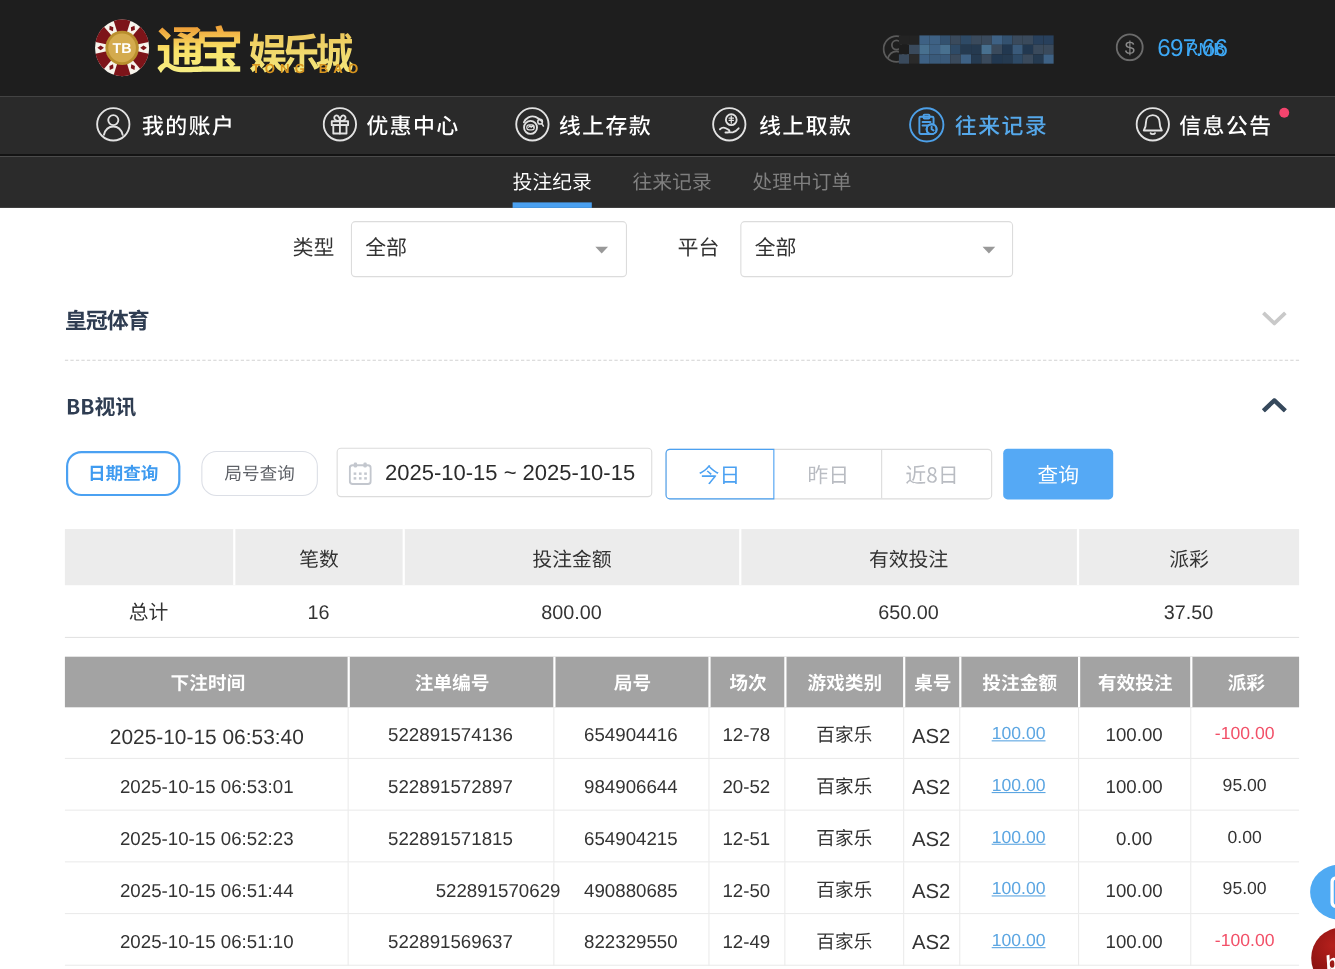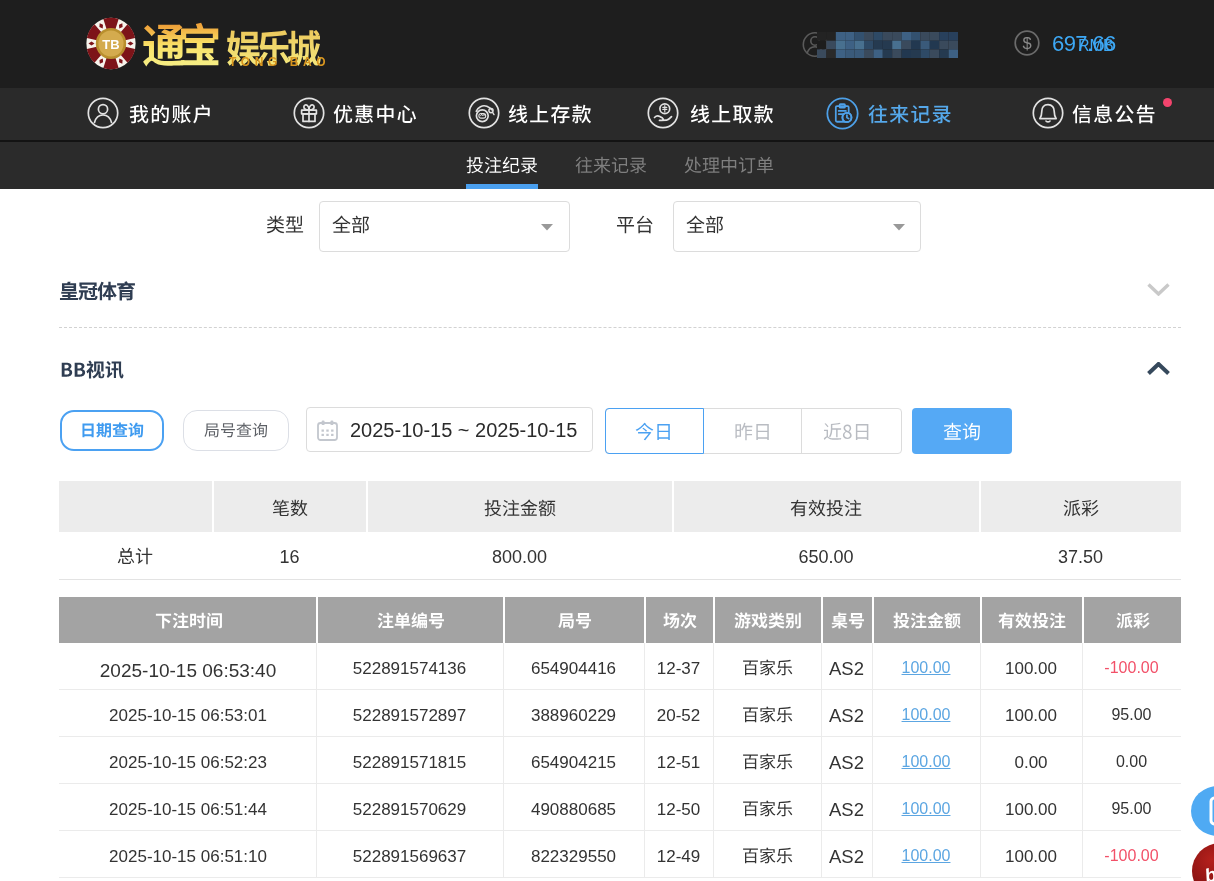--- a/index.html
+++ b/index.html
@@ -472,21 +472,21 @@
 <div class="abs" style="left:503px;top:643px;width:1px;height:47px;background:#ebebeb"></div>
 <div class="abs" style="left:644px;top:643px;width:1px;height:47px;background:#ebebeb"></div>
 <div class="abs" style="left:713px;top:643px;width:1px;height:47px;background:#ebebeb"></div>
 <div class="abs" style="left:821px;top:643px;width:1px;height:47px;background:#ebebeb"></div>
 <div class="abs" style="left:872px;top:643px;width:1px;height:47px;background:#ebebeb"></div>
 <div class="abs" style="left:980px;top:643px;width:1px;height:47px;background:#ebebeb"></div>
 <div class="abs" style="left:1082px;top:643px;width:1px;height:47px;background:#ebebeb"></div>
 <div class="abs" style="left:88.0px;top:660px;width:200px;text-align:center;font-size:19px;color:#333">2025-10-15 06:53:40</div>
 <div class="abs" style="left:309.5px;top:658.5px;width:200px;text-align:center;font-size:17px;color:#333">522891574136</div>
 <div class="abs" style="left:473.5px;top:658.5px;width:200px;text-align:center;font-size:17px;color:#333">654904416</div>
-<div class="abs" style="left:578.5px;top:658.5px;width:200px;text-align:center;font-size:17px;color:#333">12-37</div>
+<div class="abs" style="left:578.5px;top:658.5px;width:200px;text-align:center;font-size:17px;color:#333">12-78</div>
 <div style="position:absolute;left:741.5px;top:659.3px;line-height:0"><svg width="51.0" height="17" viewBox="0 0 3000 1000" fill="#333333">
       <g transform="translate(0 880) scale(1 -1)">
         <path transform="translate(0 0)" d="M177 563V-81H253V-16H759V-81H837V563H497C510 608 524 662 536 713H937V786H64V713H449C442 663 431 607 420 563ZM253 241H759V54H253ZM253 310V493H759V310Z"></path>
         <path transform="translate(1000 0)" d="M423 824C436 802 450 775 461 750H84V544H157V682H846V544H923V750H551C539 780 519 817 501 847ZM790 481C734 429 647 363 571 313C548 368 514 421 467 467C492 484 516 501 537 520H789V586H209V520H438C342 456 205 405 80 374C93 360 114 329 121 315C217 343 321 383 411 433C430 415 446 395 460 374C373 310 204 238 78 207C91 191 108 165 116 148C236 185 391 256 489 324C501 300 510 277 516 254C416 163 221 69 61 32C76 15 92 -13 100 -32C244 12 416 95 530 182C539 101 521 33 491 10C473 -7 454 -10 427 -10C406 -10 372 -9 336 -5C348 -26 355 -56 356 -76C388 -77 420 -78 441 -78C487 -78 513 -70 545 -43C601 -1 625 124 591 253L639 282C693 136 788 20 916 -38C927 -18 949 9 966 23C840 73 744 186 697 319C752 355 806 395 852 432Z"></path>
         <path transform="translate(2000 0)" d="M236 278C187 189 109 94 38 32C56 20 86 -4 100 -17C169 52 253 158 309 254ZM692 247C765 167 851 55 891 -14L960 22C919 90 829 198 757 277ZM129 351C139 360 180 364 247 364H482V18C482 2 475 -3 458 -4C441 -4 382 -5 318 -3C329 -24 341 -57 345 -78C431 -78 482 -77 515 -64C547 -52 558 -30 558 18V364H924L925 440H558V641H482V440H201C219 515 237 609 245 698C462 703 716 723 875 763L832 829C679 789 398 770 171 764C169 648 143 519 135 486C126 450 117 427 104 422C112 403 125 367 129 351Z"></path>
       </g>
     </svg></div>
 <div class="abs" style="left:746.5px;top:657.5px;width:200px;text-align:center;font-size:18.5px;color:#333">AS2</div>
 <div class="abs" style="left:826px;top:658.5px;width:200px;text-align:center;font-size:16px;color:#5ca6e2"><span style="text-decoration:underline">100.00</span></div>
 <div class="abs" style="left:931.0px;top:658.5px;width:200px;text-align:center;font-size:17px;color:#333">100.00</div>
@@ -495,21 +495,21 @@
 <div class="abs" style="left:316px;top:690px;width:1px;height:47px;background:#ebebeb"></div>
 <div class="abs" style="left:503px;top:690px;width:1px;height:47px;background:#ebebeb"></div>
 <div class="abs" style="left:644px;top:690px;width:1px;height:47px;background:#ebebeb"></div>
 <div class="abs" style="left:713px;top:690px;width:1px;height:47px;background:#ebebeb"></div>
 <div class="abs" style="left:821px;top:690px;width:1px;height:47px;background:#ebebeb"></div>
 <div class="abs" style="left:872px;top:690px;width:1px;height:47px;background:#ebebeb"></div>
 <div class="abs" style="left:980px;top:690px;width:1px;height:47px;background:#ebebeb"></div>
 <div class="abs" style="left:1082px;top:690px;width:1px;height:47px;background:#ebebeb"></div>
 <div class="abs" style="left:88.0px;top:705.5px;width:200px;text-align:center;font-size:17px;color:#333">2025-10-15 06:53:01</div>
 <div class="abs" style="left:309.5px;top:705.5px;width:200px;text-align:center;font-size:17px;color:#333">522891572897</div>
-<div class="abs" style="left:473.5px;top:705.5px;width:200px;text-align:center;font-size:17px;color:#333">388960229</div>
+<div class="abs" style="left:473.5px;top:705.5px;width:200px;text-align:center;font-size:17px;color:#333">984906644</div>
 <div class="abs" style="left:578.5px;top:705.5px;width:200px;text-align:center;font-size:17px;color:#333">20-52</div>
 <div style="position:absolute;left:741.5px;top:706.3px;line-height:0"><svg width="51.0" height="17" viewBox="0 0 3000 1000" fill="#333333">
       <g transform="translate(0 880) scale(1 -1)">
         <path transform="translate(0 0)" d="M177 563V-81H253V-16H759V-81H837V563H497C510 608 524 662 536 713H937V786H64V713H449C442 663 431 607 420 563ZM253 241H759V54H253ZM253 310V493H759V310Z"></path>
         <path transform="translate(1000 0)" d="M423 824C436 802 450 775 461 750H84V544H157V682H846V544H923V750H551C539 780 519 817 501 847ZM790 481C734 429 647 363 571 313C548 368 514 421 467 467C492 484 516 501 537 520H789V586H209V520H438C342 456 205 405 80 374C93 360 114 329 121 315C217 343 321 383 411 433C430 415 446 395 460 374C373 310 204 238 78 207C91 191 108 165 116 148C236 185 391 256 489 324C501 300 510 277 516 254C416 163 221 69 61 32C76 15 92 -13 100 -32C244 12 416 95 530 182C539 101 521 33 491 10C473 -7 454 -10 427 -10C406 -10 372 -9 336 -5C348 -26 355 -56 356 -76C388 -77 420 -78 441 -78C487 -78 513 -70 545 -43C601 -1 625 124 591 253L639 282C693 136 788 20 916 -38C927 -18 949 9 966 23C840 73 744 186 697 319C752 355 806 395 852 432Z"></path>
         <path transform="translate(2000 0)" d="M236 278C187 189 109 94 38 32C56 20 86 -4 100 -17C169 52 253 158 309 254ZM692 247C765 167 851 55 891 -14L960 22C919 90 829 198 757 277ZM129 351C139 360 180 364 247 364H482V18C482 2 475 -3 458 -4C441 -4 382 -5 318 -3C329 -24 341 -57 345 -78C431 -78 482 -77 515 -64C547 -52 558 -30 558 18V364H924L925 440H558V641H482V440H201C219 515 237 609 245 698C462 703 716 723 875 763L832 829C679 789 398 770 171 764C169 648 143 519 135 486C126 450 117 427 104 422C112 403 125 367 129 351Z"></path>
       </g>
     </svg></div>
 <div class="abs" style="left:746.5px;top:704.5px;width:200px;text-align:center;font-size:18.5px;color:#333">AS2</div>
 <div class="abs" style="left:826px;top:705.5px;width:200px;text-align:center;font-size:16px;color:#5ca6e2"><span style="text-decoration:underline">100.00</span></div>
@@ -542,21 +542,21 @@
 <div class="abs" style="left:59px;top:784px;width:1122px;height:47px;border-bottom:1px solid #ebebeb"></div>
 <div class="abs" style="left:316px;top:784px;width:1px;height:47px;background:#ebebeb"></div>
 <div class="abs" style="left:503px;top:784px;width:1px;height:47px;background:#ebebeb"></div>
 <div class="abs" style="left:644px;top:784px;width:1px;height:47px;background:#ebebeb"></div>
 <div class="abs" style="left:713px;top:784px;width:1px;height:47px;background:#ebebeb"></div>
 <div class="abs" style="left:821px;top:784px;width:1px;height:47px;background:#ebebeb"></div>
 <div class="abs" style="left:872px;top:784px;width:1px;height:47px;background:#ebebeb"></div>
 <div class="abs" style="left:980px;top:784px;width:1px;height:47px;background:#ebebeb"></div>
 <div class="abs" style="left:1082px;top:784px;width:1px;height:47px;background:#ebebeb"></div>
 <div class="abs" style="left:88.0px;top:799.5px;width:200px;text-align:center;font-size:17px;color:#333">2025-10-15 06:51:44</div>
-<div class="abs" style="left:309.5px;top:799.5px;width:200px;text-align:center;font-size:17px;color:#333">522891570629</div>
+<div class="abs" style="left:309.5px;top:799.5px;width:200px;text-align:right;font-size:17px;color:#333">522891570629</div>
 <div class="abs" style="left:473.5px;top:799.5px;width:200px;text-align:center;font-size:17px;color:#333">490880685</div>
 <div class="abs" style="left:578.5px;top:799.5px;width:200px;text-align:center;font-size:17px;color:#333">12-50</div>
 <div style="position:absolute;left:741.5px;top:800.3px;line-height:0"><svg width="51.0" height="17" viewBox="0 0 3000 1000" fill="#333333">
       <g transform="translate(0 880) scale(1 -1)">
         <path transform="translate(0 0)" d="M177 563V-81H253V-16H759V-81H837V563H497C510 608 524 662 536 713H937V786H64V713H449C442 663 431 607 420 563ZM253 241H759V54H253ZM253 310V493H759V310Z"></path>
         <path transform="translate(1000 0)" d="M423 824C436 802 450 775 461 750H84V544H157V682H846V544H923V750H551C539 780 519 817 501 847ZM790 481C734 429 647 363 571 313C548 368 514 421 467 467C492 484 516 501 537 520H789V586H209V520H438C342 456 205 405 80 374C93 360 114 329 121 315C217 343 321 383 411 433C430 415 446 395 460 374C373 310 204 238 78 207C91 191 108 165 116 148C236 185 391 256 489 324C501 300 510 277 516 254C416 163 221 69 61 32C76 15 92 -13 100 -32C244 12 416 95 530 182C539 101 521 33 491 10C473 -7 454 -10 427 -10C406 -10 372 -9 336 -5C348 -26 355 -56 356 -76C388 -77 420 -78 441 -78C487 -78 513 -70 545 -43C601 -1 625 124 591 253L639 282C693 136 788 20 916 -38C927 -18 949 9 966 23C840 73 744 186 697 319C752 355 806 395 852 432Z"></path>
         <path transform="translate(2000 0)" d="M236 278C187 189 109 94 38 32C56 20 86 -4 100 -17C169 52 253 158 309 254ZM692 247C765 167 851 55 891 -14L960 22C919 90 829 198 757 277ZM129 351C139 360 180 364 247 364H482V18C482 2 475 -3 458 -4C441 -4 382 -5 318 -3C329 -24 341 -57 345 -78C431 -78 482 -77 515 -64C547 -52 558 -30 558 18V364H924L925 440H558V641H482V440H201C219 515 237 609 245 698C462 703 716 723 875 763L832 829C679 789 398 770 171 764C169 648 143 519 135 486C126 450 117 427 104 422C112 403 125 367 129 351Z"></path>
       </g>
     </svg></div>
 <div class="abs" style="left:746.5px;top:798.5px;width:200px;text-align:center;font-size:18.5px;color:#333">AS2</div>

